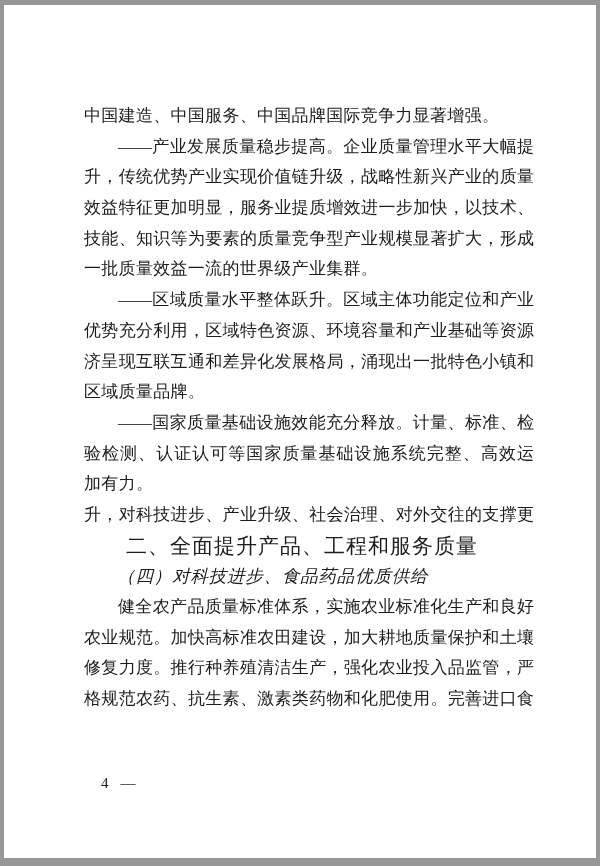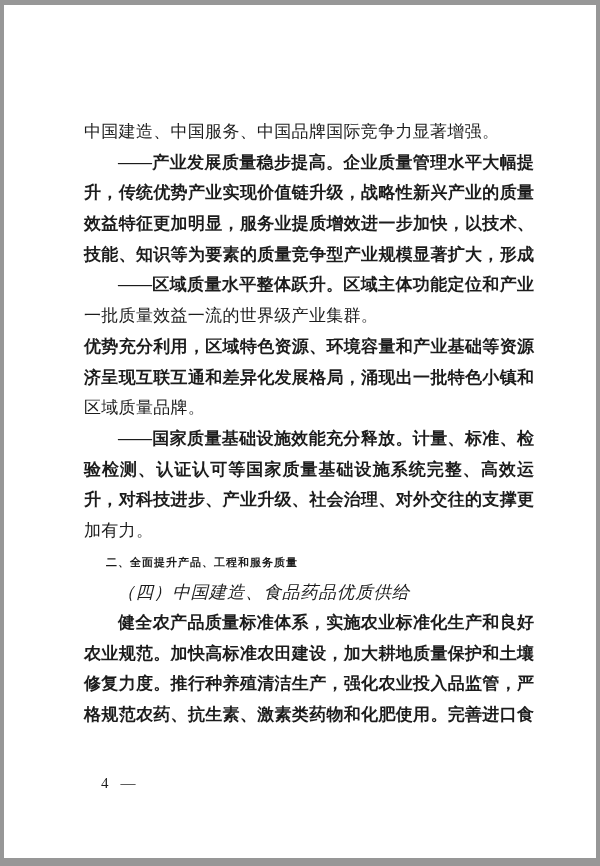--- a/index.html
+++ b/index.html
@@ -19,46 +19,45 @@
     width: 600px; height: 866px;
     background: var(--frame);
   }
   .paper {
     position: absolute;
     left: 4px; top: 5px; right: 4px; bottom: 8px;
     background: var(--paper);
   }
   .text-block {
     position: absolute;
-    left: 80px; top: 112px;
+    left: 80px; top: 96px;
     width: 450px;
     color: var(--ink);
   }
   .line {
     height: 30.7px;
     line-height: 30.7px;
     font-size: 17px;
     white-space: nowrap;
   }
   .fill {
     white-space: normal;
     text-align: justify;
     text-align-last: justify;
     text-justify: inter-character;
-    font-weight: bold;
   }
   .end {
     text-align: left;
     letter-spacing: 0.3px;
   }
   .indent { text-indent: 2em; }
   .h1 {
     font-family: "Liberation Sans", "DejaVu Sans", sans-serif;
-    font-weight: 700;
-    font-size: 11px;
+    font-weight: 400;
+    font-size: 21px;
     text-indent: 2em;
     letter-spacing: 1px;
   }
   .h2 {
     font-style: italic;
     font-size: 17.5px;
     text-indent: 1.9em;
     letter-spacing: 0.8px;
   }
   .page-footer {
@@ -74,31 +73,31 @@
 
 <div class="scan-frame">
   <div class="paper">
 
     <div class="text-block">
       <div class="line end">中国建造、中国服务、中国品牌国际竞争力显著增强。</div>
       <div class="line fill indent">——产业发展质量稳步提高。企业质量管理水平大幅提</div>
       <div class="line fill">升，传统优势产业实现价值链升级，战略性新兴产业的质量</div>
       <div class="line fill">效益特征更加明显，服务业提质增效进一步加快，以技术、</div>
       <div class="line fill">技能、知识等为要素的质量竞争型产业规模显著扩大，形成</div>
+      <div class="line end">一批质量效益一流的世界级产业集群。</div>
       <div class="line fill indent">——区域质量水平整体跃升。区域主体功能定位和产业</div>
-      <div class="line end">一批质量效益一流的世界级产业集群。</div>
       <div class="line fill">优势充分利用，区域特色资源、环境容量和产业基础等资源</div>
       <div class="line fill">济呈现互联互通和差异化发展格局，涌现出一批特色小镇和</div>
       <div class="line end">区域质量品牌。</div>
       <div class="line fill indent">——国家质量基础设施效能充分释放。计量、标准、检</div>
       <div class="line fill">验检测、认证认可等国家质量基础设施系统完整、高效运</div>
+      <div class="line end">加有力。</div>
       <div class="line fill">升，对科技进步、产业升级、社会治理、对外交往的支撑更</div>
-      <div class="line end">加有力。</div>
       <div class="line h1">二、全面提升产品、工程和服务质量</div>
-      <div class="line h2">（四）中国建造、食品药品优质供给</div>
+      <div class="line h2">（四）对科技进步、食品药品优质供给</div>
       <div class="line fill indent">健全农产品质量标准体系，实施农业标准化生产和良好</div>
       <div class="line fill">农业规范。加快高标准农田建设，加大耕地质量保护和土壤</div>
       <div class="line fill">修复力度。推行种养殖清洁生产，强化农业投入品监管，严</div>
       <div class="line fill">格规范农药、抗生素、激素类药物和化肥使用。完善进口食</div>
     </div>
 
     <div class="page-footer">
       <span>4</span><span class="dash">—</span>
     </div>
 

